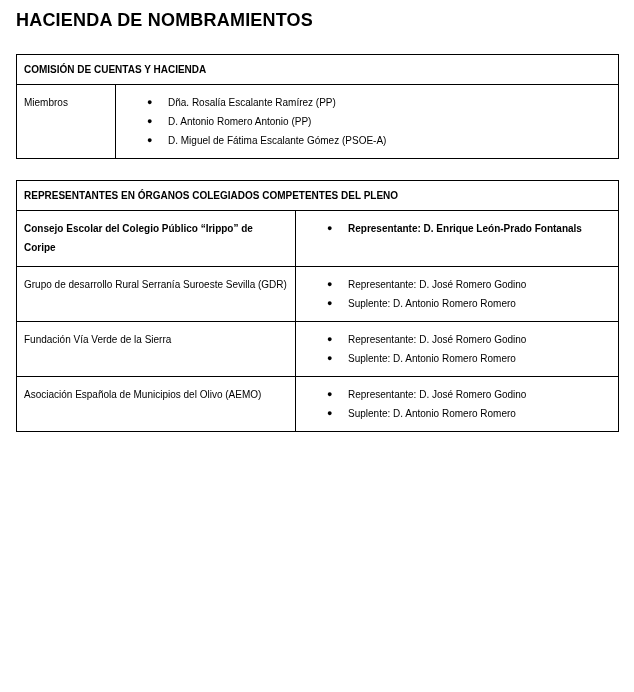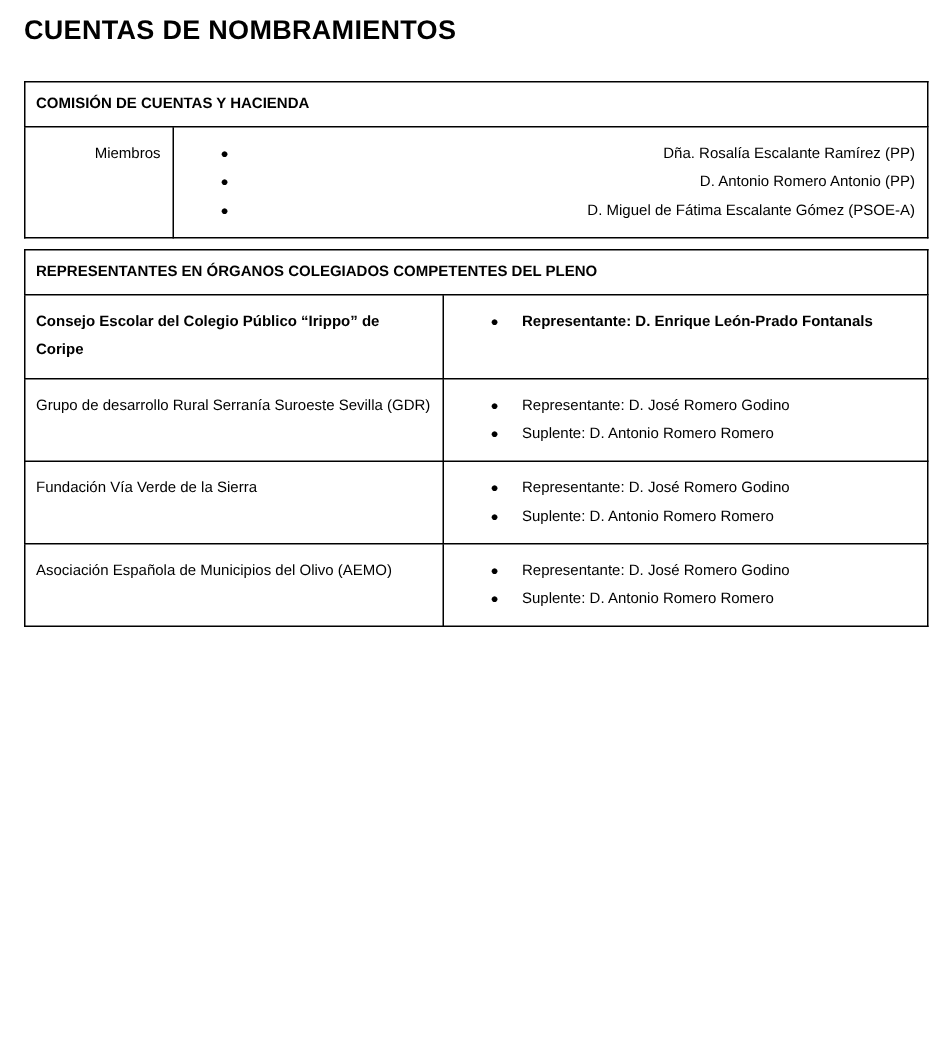--- a/index.html
+++ b/index.html
@@ -27,21 +27,21 @@
     line-height: 21px;
     margin: 0 0 23px 0;
     letter-spacing: 0.2px;
   }
   table.doc-table {
     border-collapse: collapse;
     table-layout: fixed;
     width: 602px;
   }
   table.doc-table.second {
-    margin-top: 7px;
+    margin-top: 21px;
     border-radius: 11px;
   }
   td {
     border: 1px solid #000000;
     vertical-align: top;
     font-size: 10px;
     line-height: 19px;
     box-sizing: border-box;
     word-wrap: break-word;
   }
@@ -66,35 +66,35 @@
   ul.bullets li::before {
     content: "\25CF";
     position: absolute;
     left: -21px;
     top: 0;
     font-size: 9px;
     line-height: 19px;
   }
   tr.h30 { height: 30px; }
   tr.h35 { height: 35px; }
-  tr.h73 { height: 73px; text-align: right; }
+  tr.h73 { height: 73px; }
   tr.h56 { height: 56px; font-weight: bold; }
   tr.h53 { height: 53px; }
   tr.h55 { height: 55px; }
   .col1-t1 { width: 99px; }
   .col2-t1 { width: 503px; }
   .col1-t2 { width: 279px; }
   .col2-t2 { width: 323px; }
 </style>
 </head>
 <body>
 
 <div class="page">
 
-  <h1 class="doc-title">CUENTAS DE NOMBRAMIENTOS</h1>
+  <h1 class="doc-title">HACIENDA DE NOMBRAMIENTOS</h1>
 
   <table class="doc-table first">
     <colgroup>
         <col class="col1-t1">
         <col class="col2-t1">
       </colgroup>
     <tbody>
       <tr class="h30">
         <td class="hdr" colspan="2">COMISIÓN DE CUENTAS Y HACIENDA</td>
       </tr>

